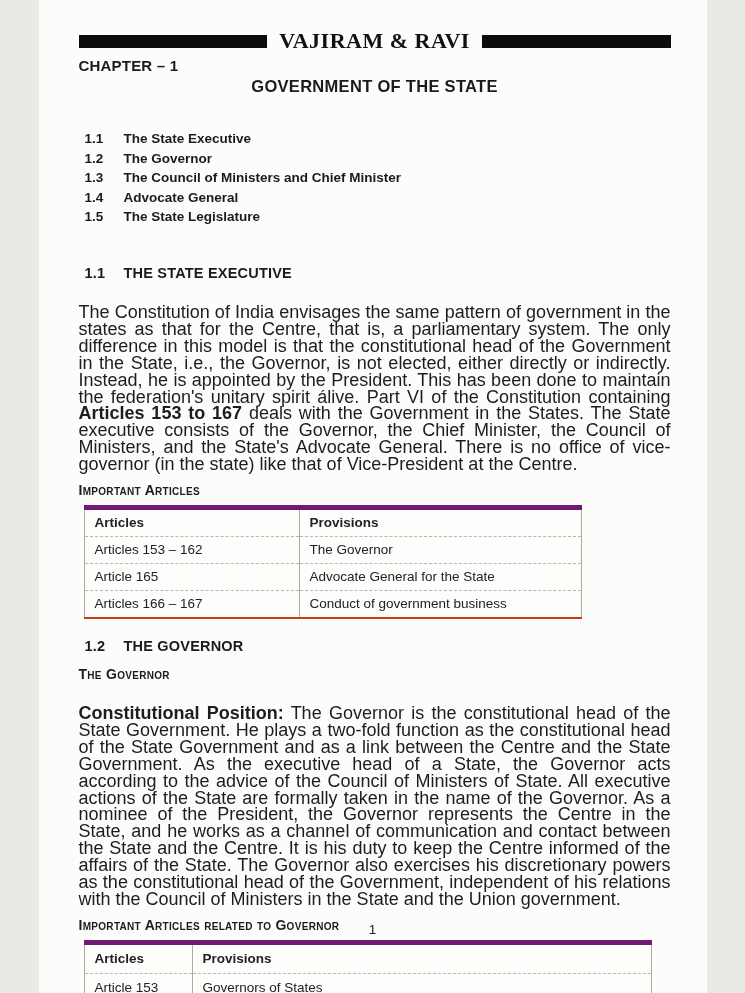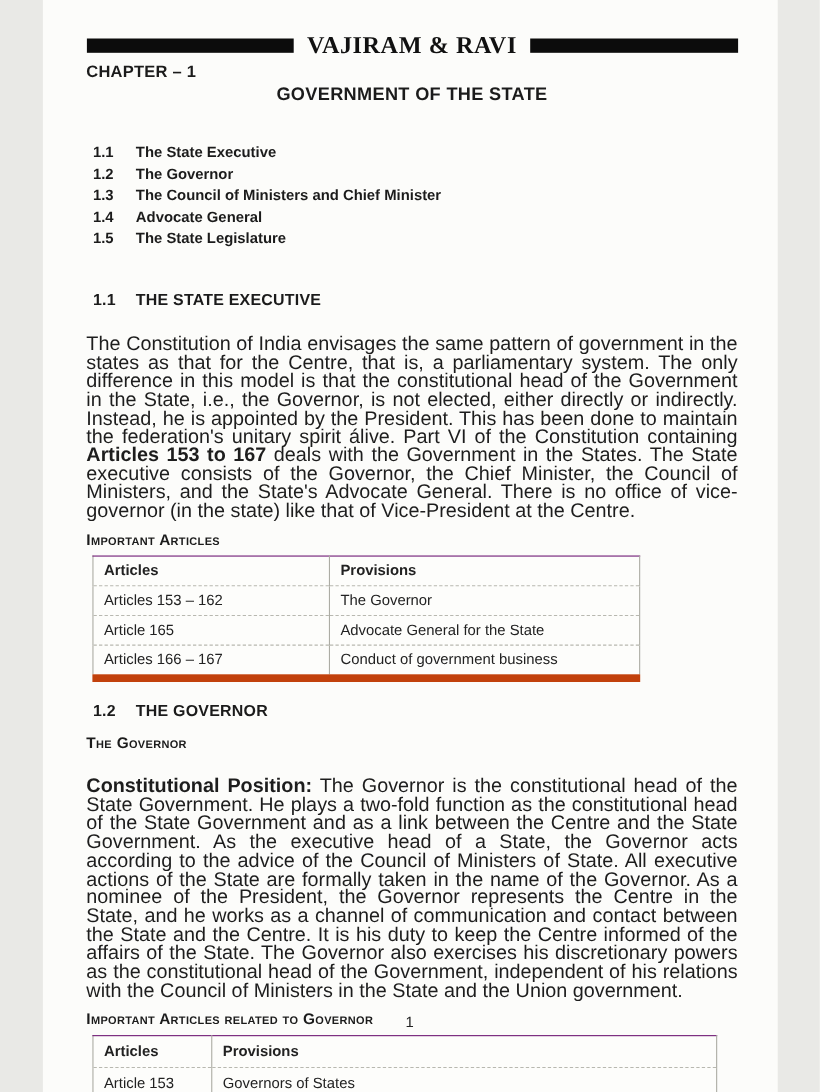--- a/index.html
+++ b/index.html
@@ -103,22 +103,22 @@
   th, td {
     border: 1px solid #acaca4;
     border-top: 1px dashed #b8b8b0;
     border-bottom: 1px dashed #b8b8b0;
     font-size: 13.5px;
     text-align: left;
     padding: 5px 10px 6px 10px;
     font-weight: normal;
     color: #222;
   }
-  table tr:first-child th { border-top: 1px solid #701a75; }
-  table tr:last-child td { border-bottom: 7px solid #c2410c; }
+  table tr:first-child th { border-top: 5px solid #701a75; }
+  table tr:last-child td { border-bottom: 2px solid #c2410c; }
   th { font-weight: bold; }
   .table-1 .col-a { width: 215px; }
   .table-2 .col-a { width: 108px; }
   .table-2 th, .table-2 td { padding-top: 6px; padding-bottom: 7px; }
 
   
   .page-number {
     position: absolute;
     left: 0;
     right: 0;

